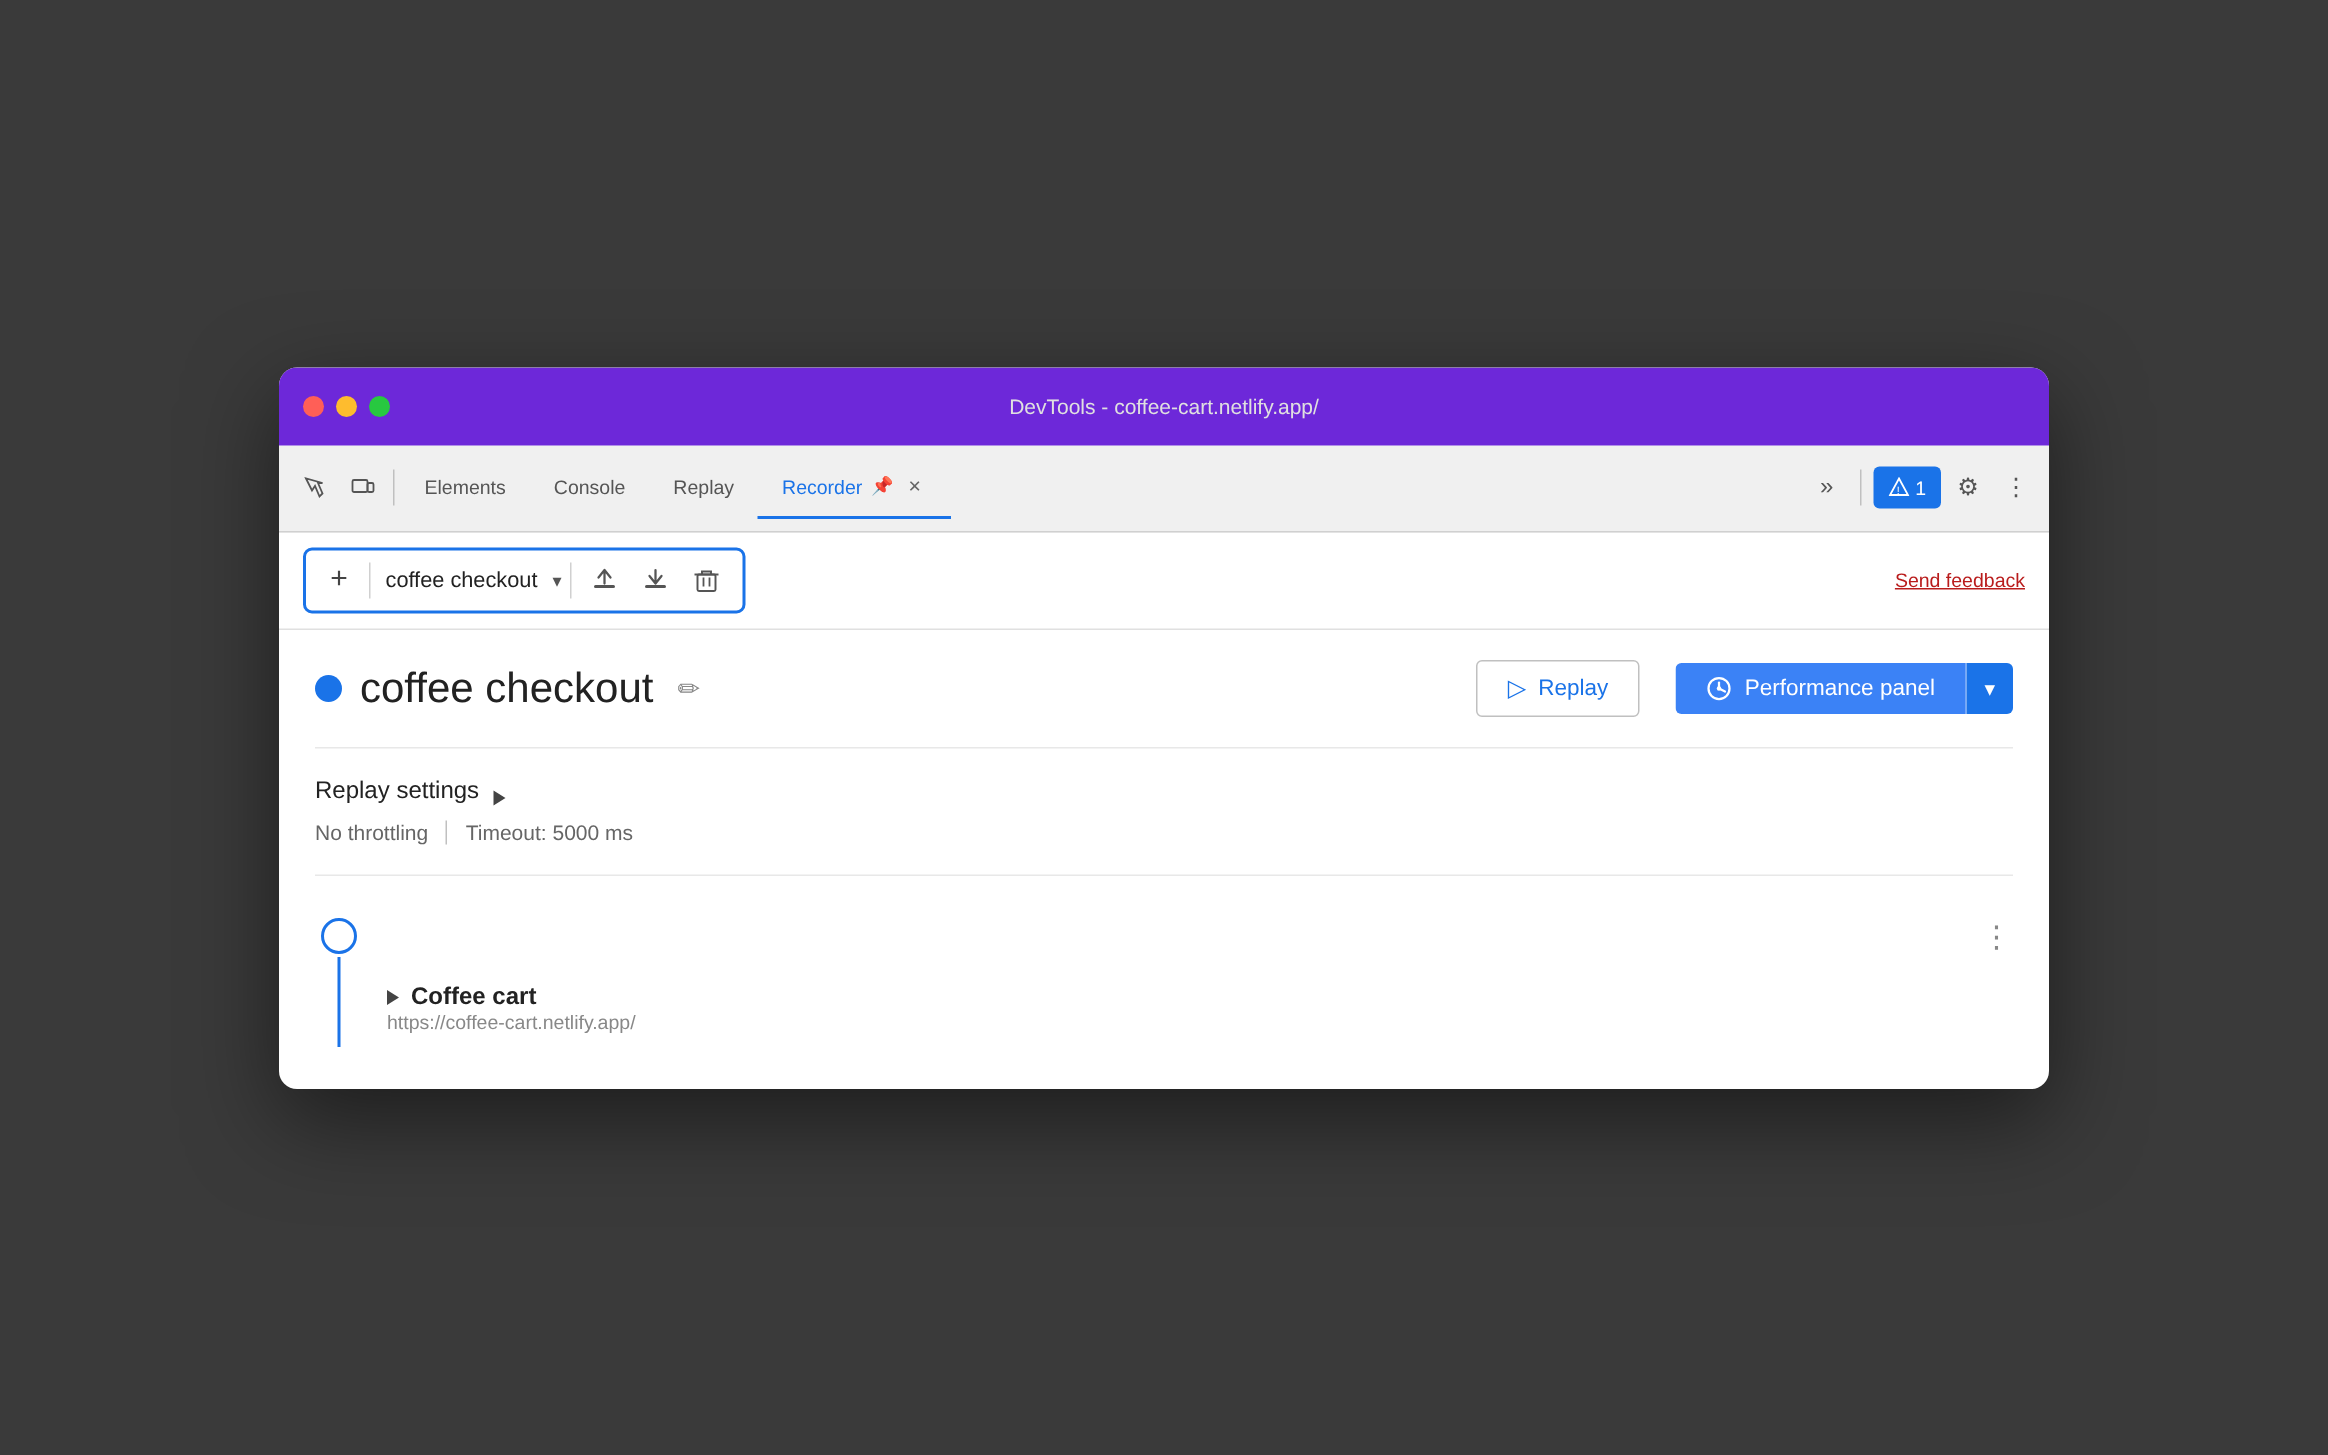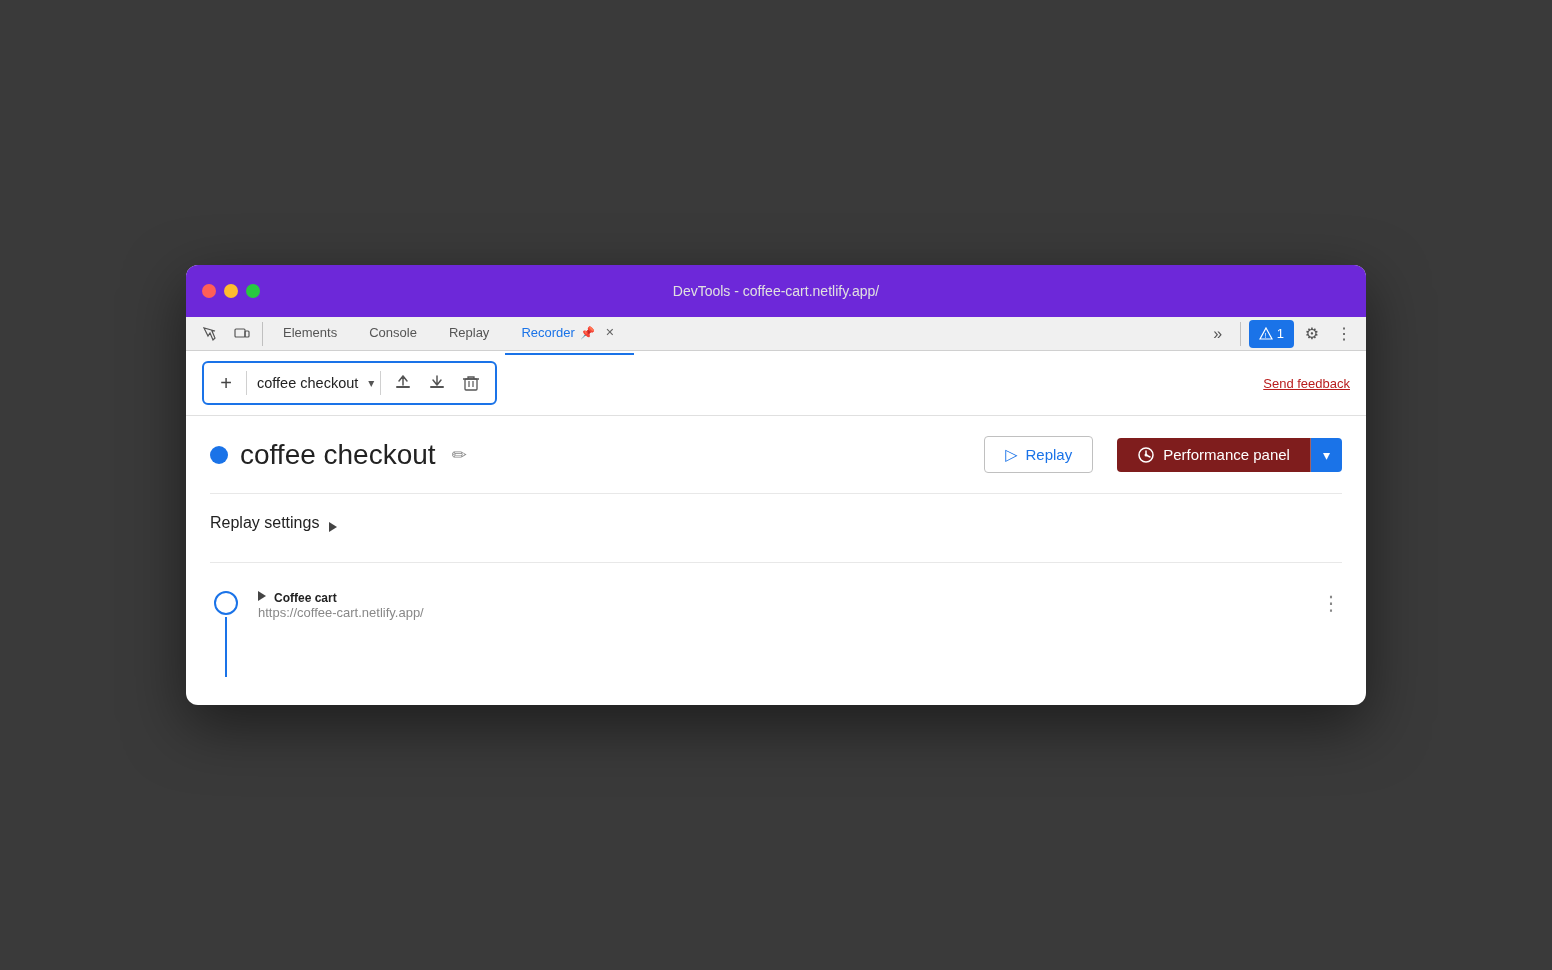--- a/index.html
+++ b/index.html
@@ -46,21 +46,21 @@
     .titlebar-title {
       color: #e0e0e0;
       font-size: 14px;
       font-weight: 500;
     }
     .toolbar {
       background: #f0f0f0;
       border-bottom: 1px solid #d0d0d0;
       display: flex;
       align-items: center;
-      height: 34px;
+      height: 58px;
       padding: 0 8px;
       gap: 0;
     }
     .toolbar-icon-btn {
       width: 32px;
       height: 32px;
       display: flex;
       align-items: center;
       justify-content: center;
       border: none;
@@ -253,21 +253,21 @@
       font-weight: 500;
     }
     .performance-panel-group {
       display: flex;
       align-items: stretch;
     }
     .performance-panel-btn {
       display: flex;
       align-items: center;
       gap: 8px;
-      background: #7f1d1d;
+      background: #3b82f6;
       border: none;
       border-right: 1px solid rgba(255,255,255,0.3);
       border-radius: 4px 0 0 4px;
       padding: 8px 20px;
       font-size: 15px;
       color: white;
       cursor: pointer;
       font-weight: 500;
     }
     .performance-panel-dropdown {
@@ -360,25 +360,27 @@
       background: #1a73e8;
       flex: 1;
       min-height: 60px;
       margin-top: 2px;
     }
     .step-content {
       flex: 1;
       padding-top: 0;
     }
     .step-title {
-      font-size: 12px;
+      font-size: 16px;
       font-weight: 600;
       color: #222;
       display: flex;
+      align-items: center;
       gap: 8px;
+      margin-top: 44px;
     }
     .step-expand {
       display: inline-block;
       width: 0;
       height: 0;
       border-top: 5px solid transparent;
       border-bottom: 5px solid transparent;
       border-left: 8px solid #444;
       cursor: pointer;
     }
@@ -523,20 +525,25 @@
         </button>
       </div>
     </div>
 
     <div class="settings-section">
       <div class="settings-left">
         <div class="settings-title">
           <span>Replay settings</span>
           <span class="triangle-right"></span>
         </div>
+        <div class="settings-value">
+          <span>No throttling</span>
+          <span class="settings-value-divider"></span>
+          <span>Timeout: 5000 ms</span>
+        </div>
       </div>
       <div class="settings-right">
       </div>
     </div>
 
     <div class="steps-section">
       <div class="step-item">
         <div class="step-node-col">
           <div class="step-circle"></div>
           <div class="step-line"></div>

